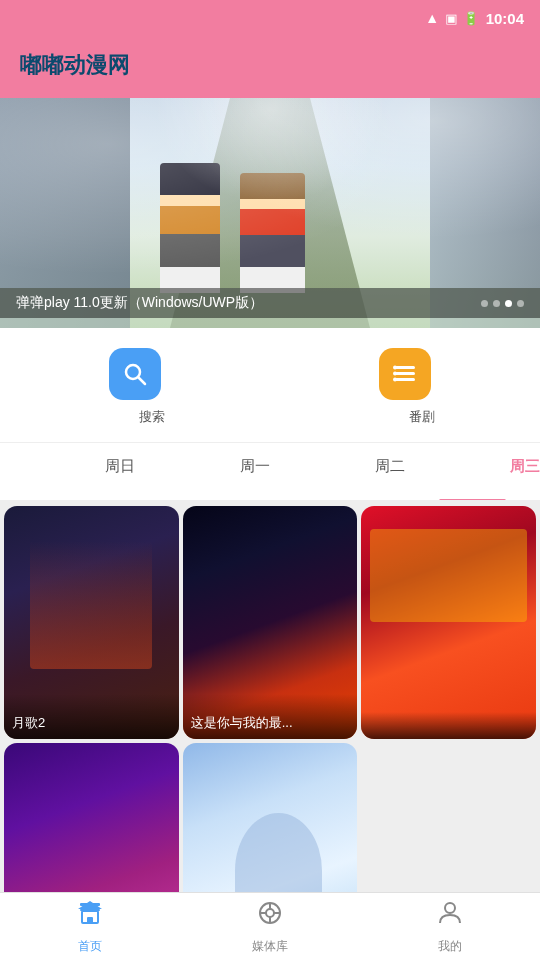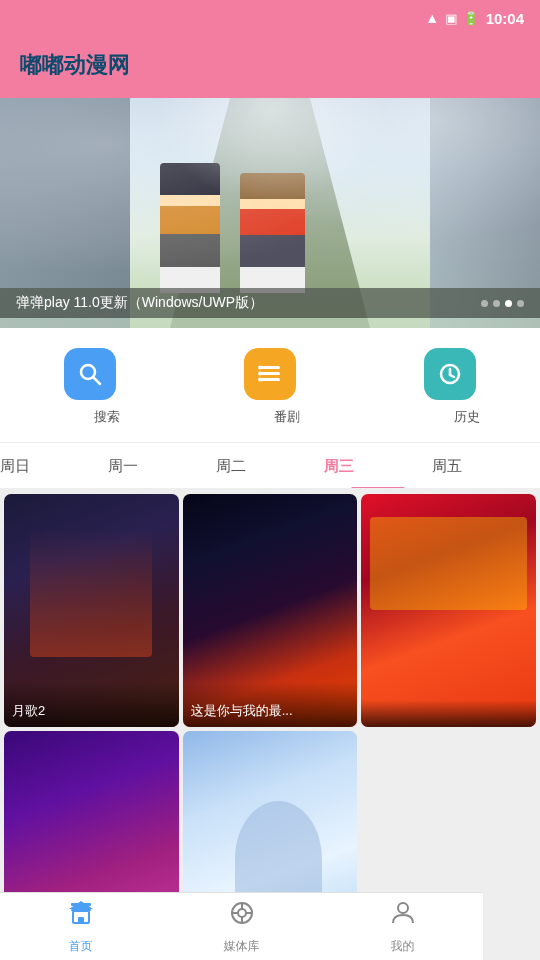--- a/index.html
+++ b/index.html
@@ -129,22 +129,22 @@
     
     .day-tabs {
       background: white;
       display: flex;
       padding: 0;
       border-bottom: 2px solid #eee;
       overflow-x: auto;
     }
     .day-tab {
       flex: 1;
-      text-align: left;
-      padding: 14px 0 12px;
+      text-align: right;
+      padding: 14px 0 24px;
       font-size: 15px;
       color: #555;
       cursor: pointer;
       white-space: nowrap;
       position: relative;
     }
     .day-tab.active {
       color: #f27dA0;
       font-weight: 600;
     }
@@ -163,21 +163,21 @@
       grid-template-columns: repeat(3, 1fr);
       gap: 4px;
       padding: 4px;
       background: #eee;
     }
     .anime-card {
       position: relative;
       background: #ccc;
       aspect-ratio: 3/4;
       overflow: hidden;
-      border-radius: 7px;
+      border-radius: 13px;
     }
     .anime-card-bg {
       width: 100%;
       height: 100%;
     }
     .anime-title {
       position: absolute;
       bottom: 0; left: 0; right: 0;
       background: linear-gradient(transparent, rgba(0,0,0,0.7));
       color: white;
@@ -190,21 +190,21 @@
     .card-theme-2 { background: linear-gradient(135deg, #0a0a2a 0%, #1a1a4a 30%, #2a1a3a 60%, #f07030 90%); }
     .card-theme-3 { background: linear-gradient(135deg, #4a6a2a 0%, #3a8a3a 30%, #2a6a5a 60%, #8a4a2a 90%); }
     .card-theme-4 { background: linear-gradient(135deg, #8a1a2a 0%, #f03030 30%, #c84820 60%, #f07020 100%); }
     .card-theme-5 { background: linear-gradient(135deg, #2a0a5a 0%, #5a1a8a 30%, #8a2a6a 60%, #c040a0 100%); }
     .card-theme-6 { background: linear-gradient(135deg, #8a8a2a 0%, #c8c820 30%, #6a6a1a 60%, #a0a030 100%); }
 
     
     .bottom-nav {
       position: fixed;
       bottom: 0; left: 0;
-      width: 483px;
+      width: 540px;
       height: 68px;
       background: white;
       border-top: 1px solid #e0e0e0;
       display: flex;
     }
     .nav-item {
       flex: 1;
       display: flex;
       flex-direction: column;
       align-items: center;
@@ -298,38 +298,27 @@
         <rect x="4" y="6" width="20" height="3" rx="1.5" fill="white"></rect>
         <rect x="4" y="12" width="20" height="3" rx="1.5" fill="white"></rect>
         <rect x="4" y="18" width="20" height="3" rx="1.5" fill="white"></rect>
         <circle cx="4" cy="7.5" r="2" fill="white"></circle>
         <circle cx="4" cy="13.5" r="2" fill="white"></circle>
         <circle cx="4" cy="19.5" r="2" fill="white"></circle>
       </svg>
     </div>
     <span class="action-label">番剧</span>
   </div>
-  <div class="action-item">
-    <div class="action-icon teal">
-      <svg width="28" height="28" viewBox="0 0 28 28">
-        <circle cx="14" cy="14" r="9" stroke="white" stroke-width="2.5" fill="none"></circle>
-        <line x1="14" y1="9" x2="14" y2="15" stroke="white" stroke-width="2.5" stroke-linecap="round"></line>
-        <line x1="14" y1="15" x2="18" y2="17" stroke="white" stroke-width="2.5" stroke-linecap="round"></line>
-      </svg>
-    </div>
-    <span class="action-label">历史</span>
-  </div>
 </div>
 
 <div class="day-tabs">
   <div class="day-tab">周日</div>
   <div class="day-tab">周一</div>
   <div class="day-tab">周二</div>
   <div class="day-tab active">周三</div>
-  <div class="day-tab">周五</div>
 </div>
 
 <div class="anime-grid">
 
   <div class="anime-card card-theme-1">
     <div class="anime-card-bg" style="background: linear-gradient(160deg, #1a1a3a 0%, #2a2050 30%, #3a1828 60%, #4a2010 100%); width:100%; height:100%;">
 
       <div style="position:absolute; bottom:30%; left:15%; width:70%; height:55%; 
         background: linear-gradient(180deg, transparent 0%, rgba(180,60,30,0.6) 100%); border-radius: 4px;"></div>
     </div>

